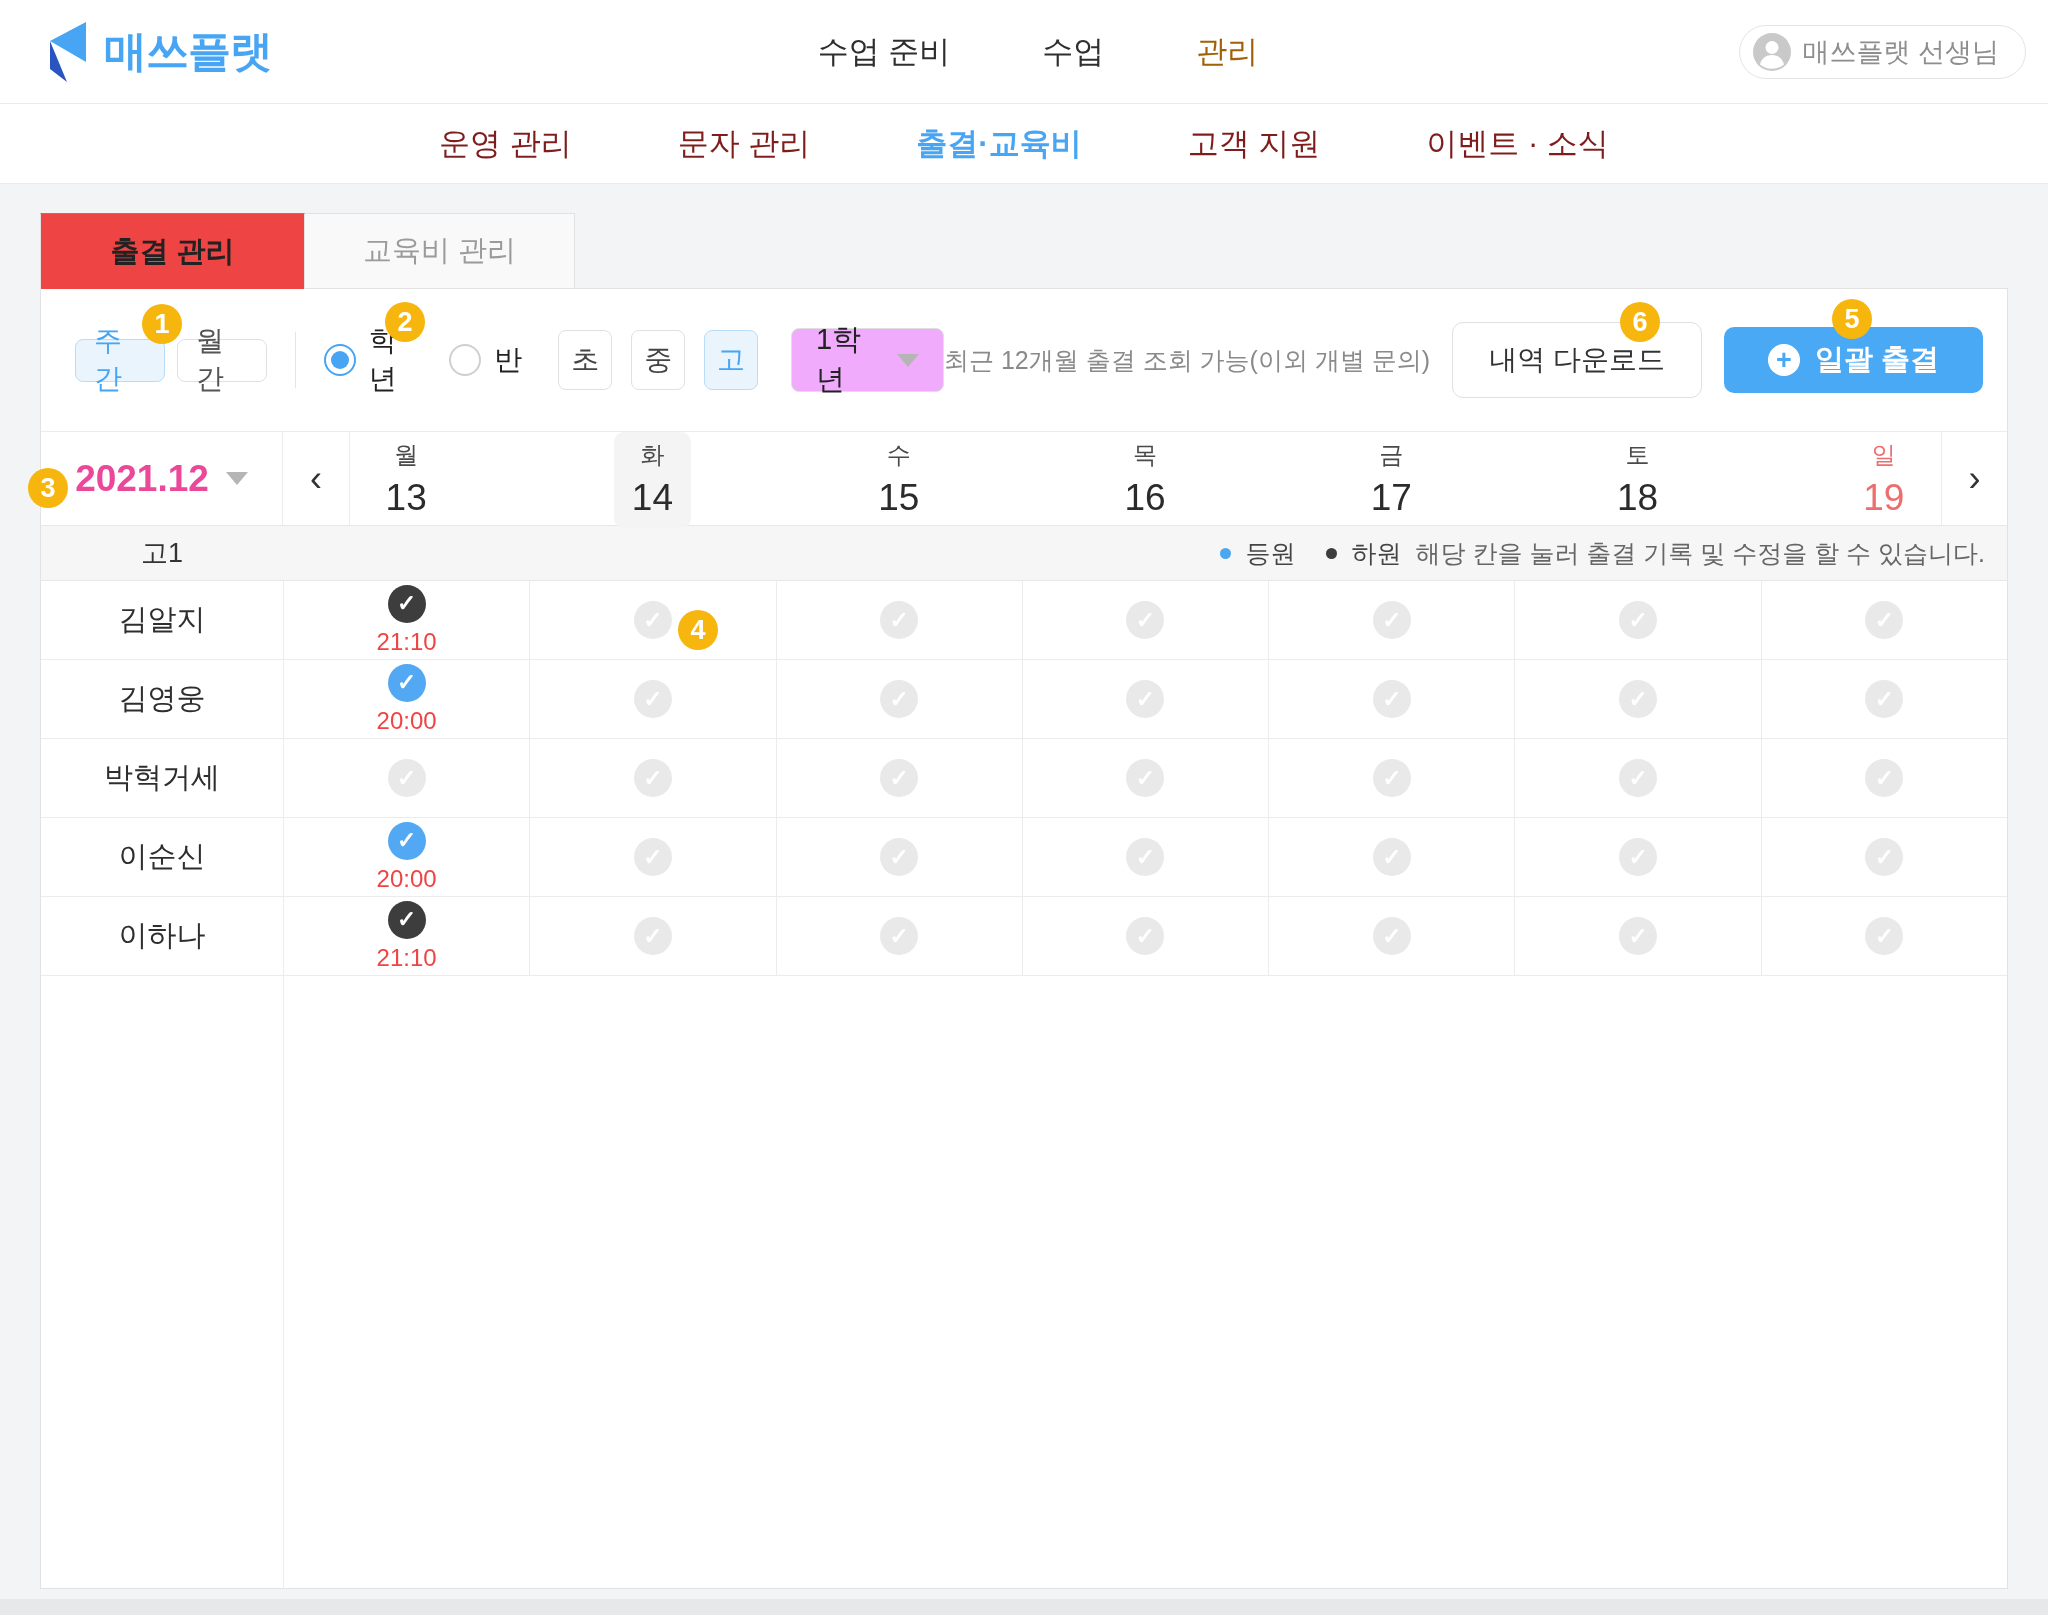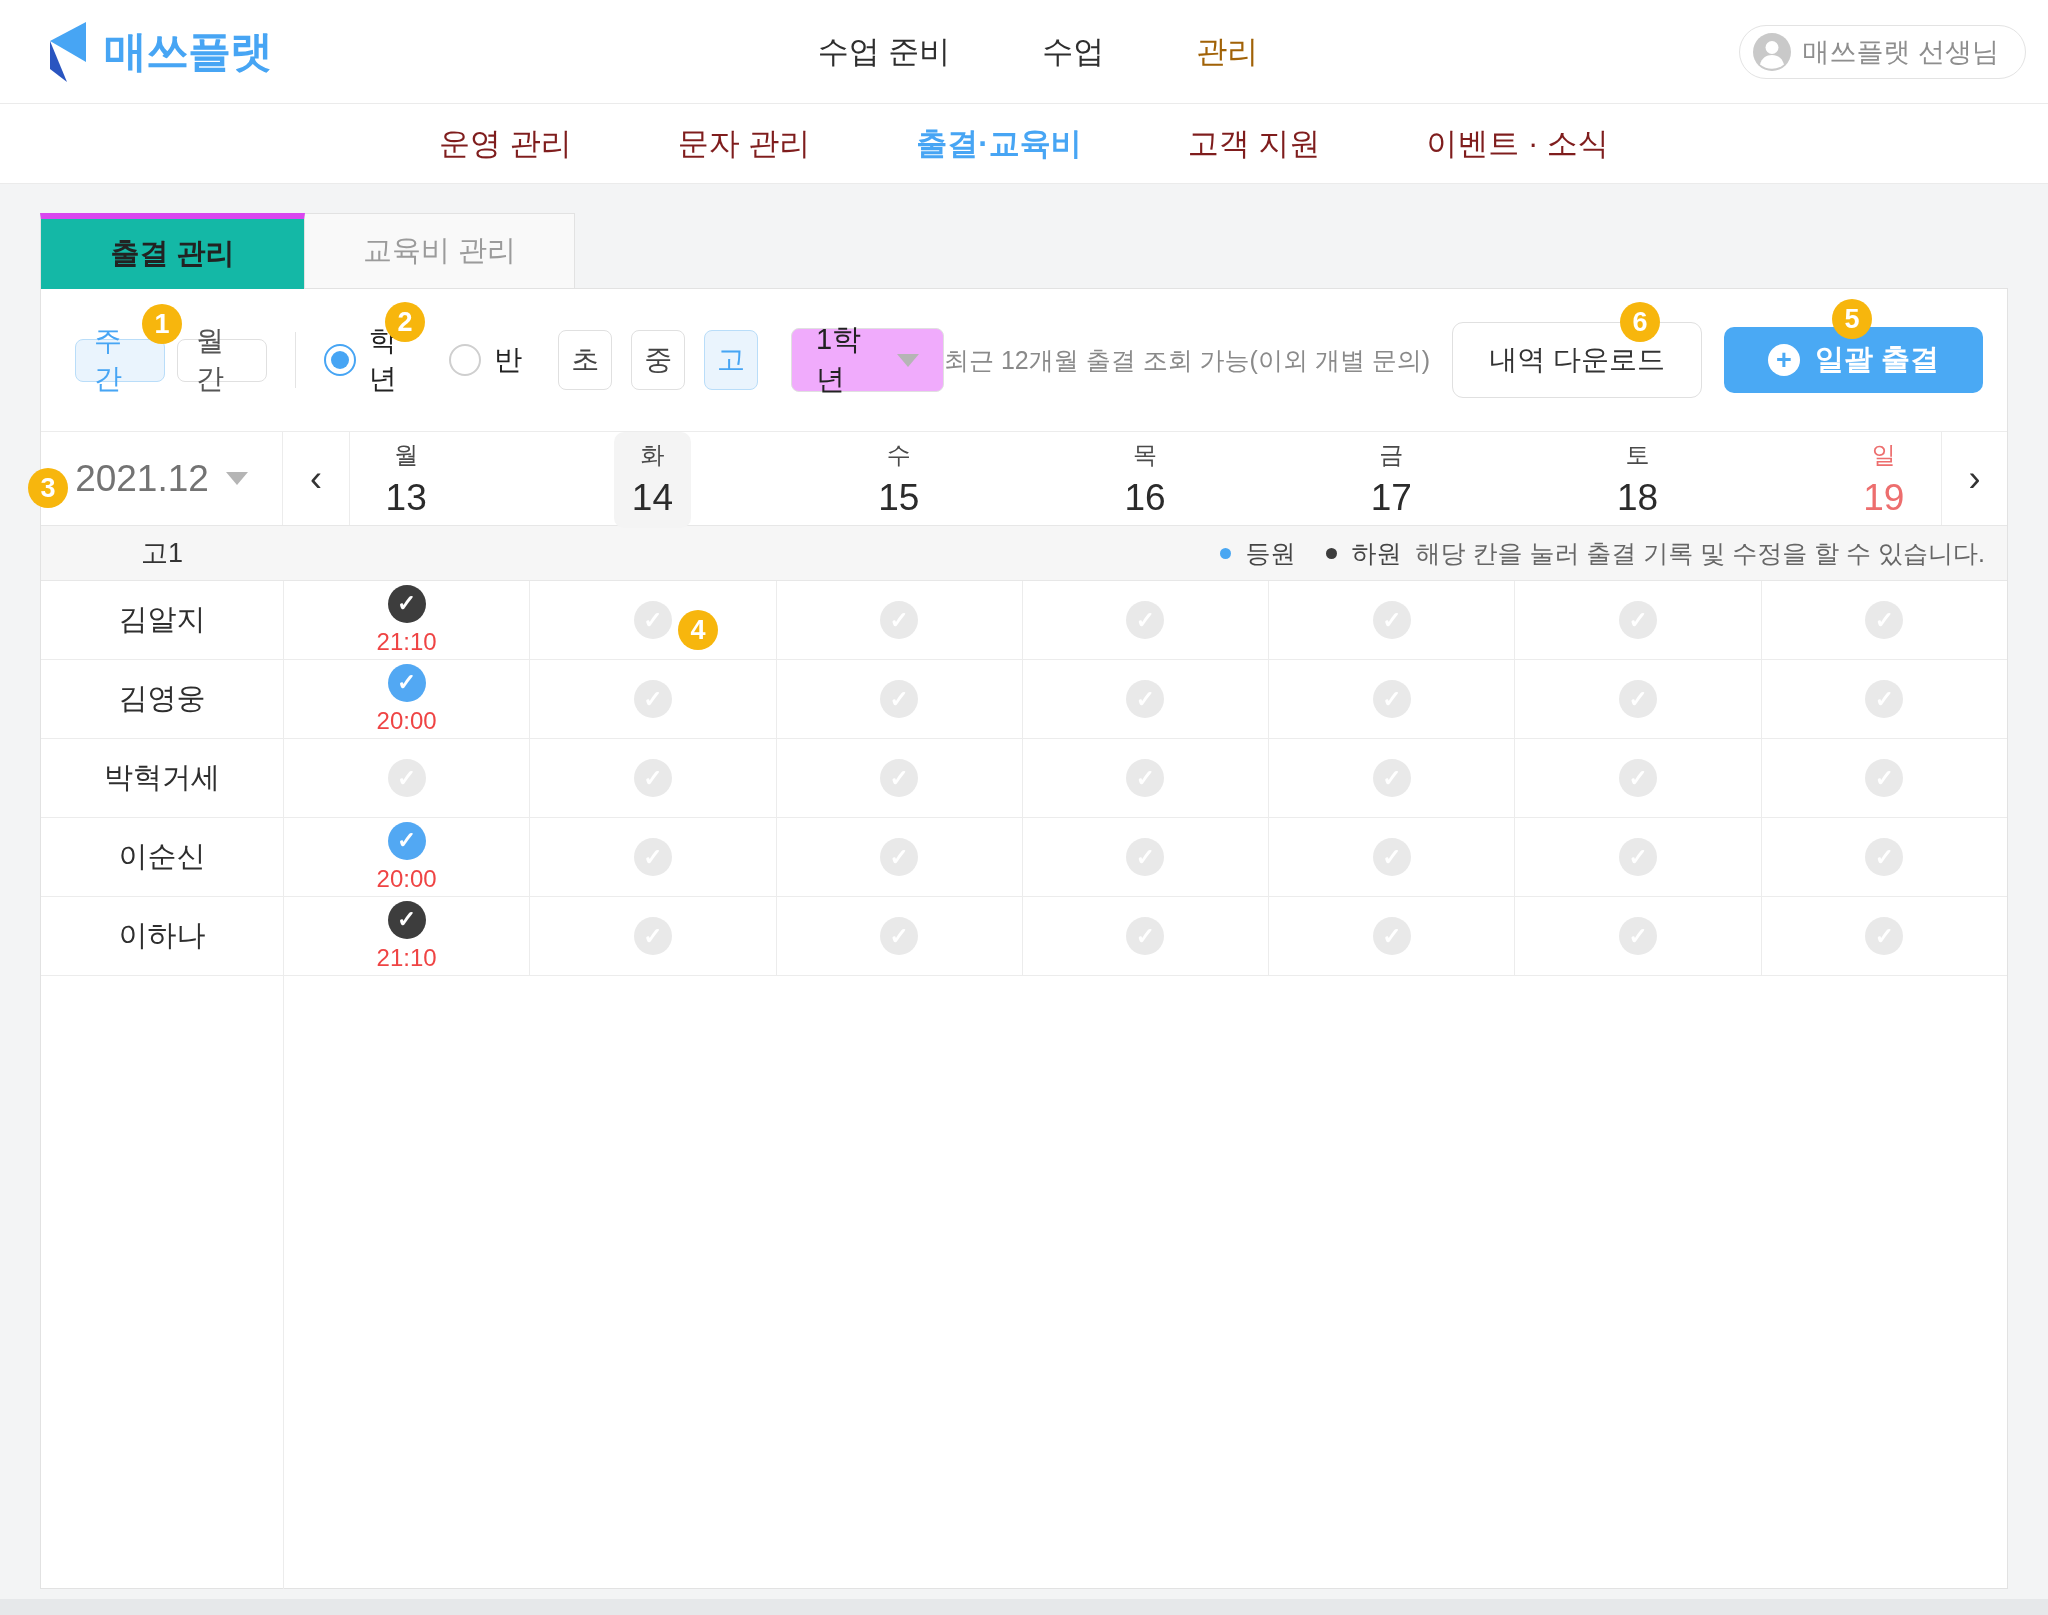--- a/index.html
+++ b/index.html
@@ -21,21 +21,21 @@
   .user-label { font-size: 27px; color: #8e8e8e; white-space: nowrap; }
 
   
   .sub-nav { height: 80px; background: #fff; border-bottom: 1px solid #ebebeb; display: flex; align-items: center; justify-content: center; gap: 106px; }
   .subnav-item { font-size: 31px; color: #7f1d1d; cursor: pointer; white-space: nowrap; }
   .subnav-item.active { color: #47a5f4; font-weight: 600; }
 
   
   .tabs { display: flex; margin: 29px 40px -1px 40px; height: 76px; position: relative; z-index: 2; }
   .tab { display: flex; align-items: center; justify-content: center; font-size: 29px; cursor: pointer; }
-  .tab.active { width: 265px; background: #14b8a6; border: 1px solid #e2e2e2; border-top: 6px solid #d946ef; border-bottom: none; color: #222; font-weight: 600; }
+  .tab.active { width: 265px; background: #ef4444; border: 1px solid #e2e2e2; border-top: 1px solid #d946ef; border-bottom: none; color: #222; font-weight: 600; }
   .tab.inactive { width: 270px; background: #f9f9f9; border: 1px solid #e2e2e2; border-left: none; color: #9b9b9b; }
 
   
   .panel { position: relative; margin: 0 40px; height: 1301px; background: #fff; border: 1px solid #e2e2e2; }
 
   
   .filter-bar { height: 142px; display: flex; align-items: center; padding: 0 24px 0 34px; }
   .seg-btn { height: 43px; min-width: 86px; padding: 0 18px; border: 1px solid #e0e0e0; border-radius: 8px; background: #fff; font-size: 28px; color: #555; display: flex; align-items: center; justify-content: center; cursor: pointer; }
   .seg-btn + .seg-btn { margin-left: 12px; }
   .seg-btn.selected { background: #eaf4fd; border-color: #b9ddf9; color: #47a5f4; }
@@ -51,21 +51,21 @@
   .caret-down { width: 0; height: 0; border-left: 11px solid transparent; border-right: 11px solid transparent; border-top: 13px solid #b5b5b5; }
   .filter-right { margin-left: auto; display: flex; align-items: center; gap: 22px; }
   .notice { font-size: 25px; color: #8a8a8a; white-space: nowrap; }
   .download-btn { height: 76px; padding: 0 36px; border: 1px solid #e0e0e0; border-radius: 11px; background: #fff; font-size: 28px; color: #333; display: flex; align-items: center; cursor: pointer; white-space: nowrap; }
   .bulk-btn { height: 66px; padding: 0 44px; border-radius: 10px; background: #4aa9f4; color: #fff; font-size: 29px; font-weight: 600; display: flex; align-items: center; gap: 15px; cursor: pointer; white-space: nowrap; }
   .plus-circle { width: 32px; height: 32px; border-radius: 50%; background: #fff; color: #4aa9f4; font-size: 27px; font-weight: 700; display: flex; align-items: center; justify-content: center; line-height: 1; }
 
   
   .cal-header { height: 94px; border-top: 1px solid #ececec; display: flex; }
   .cal-month { width: 242px; border-right: 1px solid #ececec; display: flex; align-items: center; justify-content: center; gap: 17px; cursor: pointer; }
-  .cal-month-label { font-size: 37px; color: #737373; font-weight: 400; }
+  .cal-month-label { font-size: 37px; color: #ec4899; font-weight: 700; }
   .cal-days { flex: 1; position: relative; display: grid; grid-template-columns: repeat(7, 1fr); }
   .cal-prev, .cal-next { position: absolute; top: 0; bottom: 0; width: 67px; display: flex; align-items: center; justify-content: center; font-size: 36px; color: #333; cursor: pointer; background: transparent; }
   .cal-prev { left: 0; border-right: 1px solid #ececec; }
   .cal-next { right: 0; width: 66px; border-left: 1px solid #ececec; background: #fff; }
   .day-col { display: flex; align-items: center; justify-content: center; cursor: pointer; }
   .day-box { display: flex; flex-direction: column; align-items: center; padding: 7px 18px 9px; border-radius: 10px; }
   .day-box.selected { background: #f4f4f4; }
   .dow { font-size: 24px; color: #4a4a4a; }
   .date { font-size: 37px; color: #2b2b2b; margin-top: 6px; }
   .red { color: #ed6e6e; }

